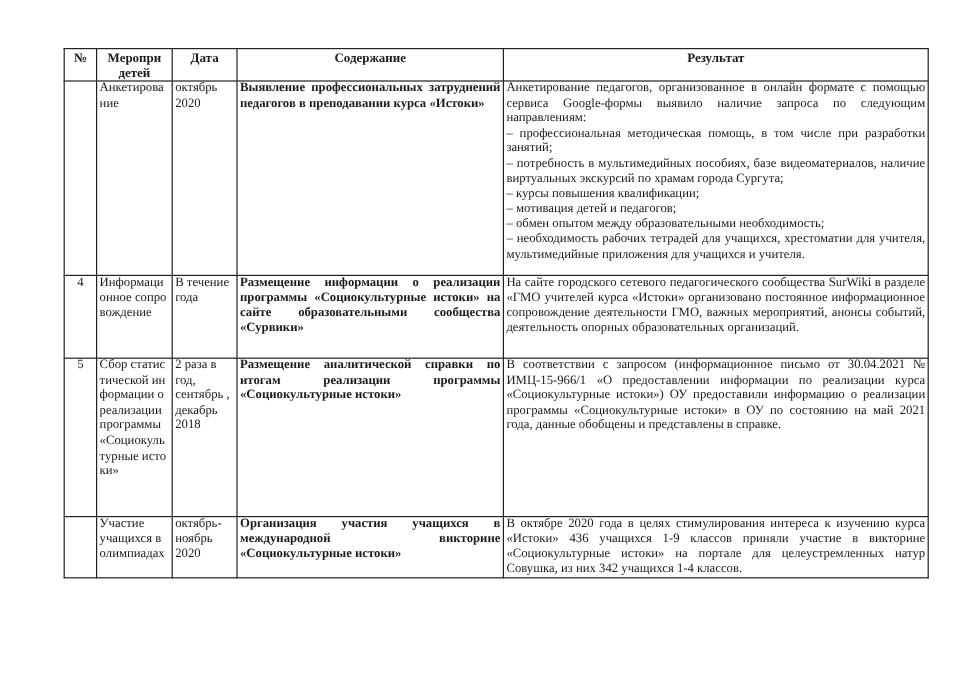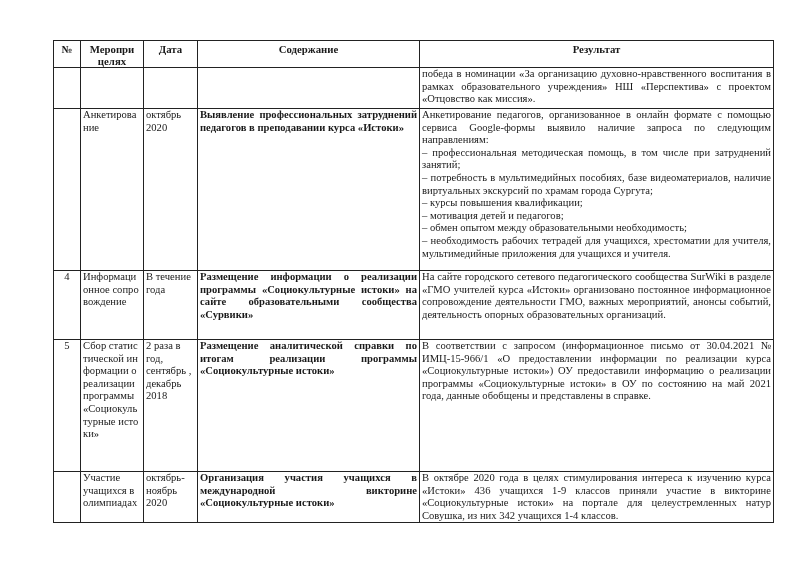--- a/index.html
+++ b/index.html
@@ -21,46 +21,37 @@
   <colgroup>
     <col style="width:27px">
     <col style="width:63px">
     <col style="width:54px">
     <col style="width:222px">
     <col style="width:354px">
   </colgroup>
   <thead>
     <tr style="height:26px">
       <th>№</th>
-      <th>Меропри целях</th>
+      <th>Меропри детей</th>
       <th>Дата</th>
       <th>Содержание</th>
       <th>Результат</th>
     </tr>
   </thead>
   <tbody>
 
-    <tr style="height:41px">
-      <td class="c-num"></td>
-      <td></td>
-      <td></td>
-      <td></td>
-      <td class="res">
-        <p>победа в номинации «За организацию духовно-нравственного воспитания в рамках образовательного учреждения» НШ «Перспектива» с проектом «Отцовство как миссия».</p>
-      </td>
-    </tr>
 
     <tr style="height:162px">
       <td class="c-num"></td>
       <td class="break">Анкетирование</td>
       <td class="c-date-center">октябрь 2020</td>
       <td class="just">Выявление профессиональных затруднений педагогов в преподавании курса «Истоки»</td>
       <td class="res">
         <p>Анкетирование педагогов, организованное в онлайн формате с помощью сервиса  Google-формы выявило наличие запроса по следующим направлениям:</p>
-        <p>– профессиональная методическая помощь, в том числе при затруднений занятий;</p>
+        <p>– профессиональная методическая помощь, в том числе при разработки занятий;</p>
         <p>–  потребность в мультимедийных пособиях, базе видеоматериалов, наличие виртуальных экскурсий по храмам города Сургута;</p>
         <p>–  курсы повышения квалификации;</p>
         <p>–  мотивация детей и педагогов;</p>
         <p>–  обмен опытом между образовательными необходимость;</p>
         <p>–  необходимость рабочих тетрадей для учащихся, хрестоматии для учителя, мультимедийные приложения для учащихся и учителя.</p>
       </td>
     </tr>
 
     <tr style="height:69px">
       <td class="c-num">4</td>

